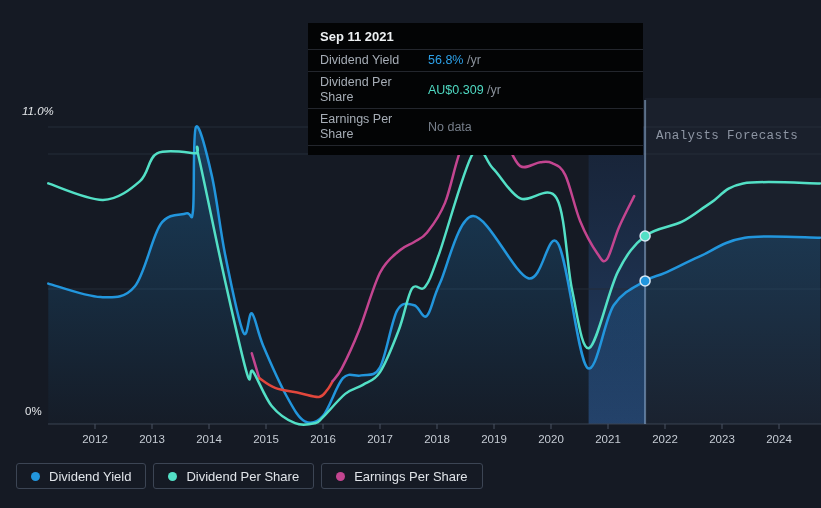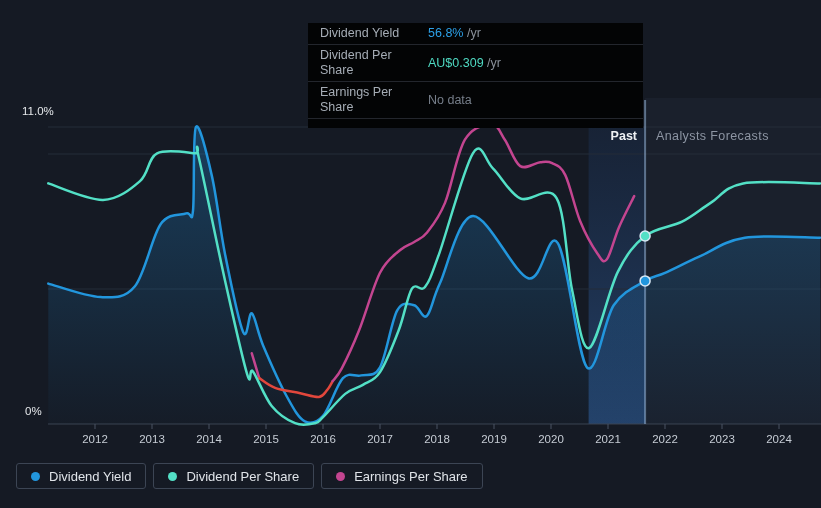--- a/index.html
+++ b/index.html
@@ -2,24 +2,24 @@
 <html><head>
 <meta charset="utf-8">
 <style>
   html,body{margin:0;padding:0;background:#10141c;}
   .page{
     position:relative;width:821px;height:508px;background:#151a24;
     overflow:hidden;font-family:"Liberation Sans",sans-serif;
   }
   svg text{font-family:"Liberation Sans",sans-serif;}
   .y-label{position:absolute;left:22px;color:#e4e7ea;font-size:11.5px;}
-  .y-label.top{top:105px;}
+  .y-label.top{top:105px;font-style:italic;}
   .y-label.bottom{top:405px;left:25px;}
   .past-label{position:absolute;top:129px;right:184px;color:#eef1f4;font-size:12.5px;font-weight:bold;}
-  .forecast-label{position:absolute;top:129px;left:656px;color:#8d95a3;font-size:12.5px;letter-spacing:.4px;}
+  .forecast-label{position:absolute;top:129px;left:656px;color:#8d95a3;font-size:12.5px;letter-spacing:.4px;font-family:Liberation Mono, monospace;}
   .chart-svg{position:absolute;left:0;top:0;}
   .tooltip{
     position:absolute;left:308px;top:23px;width:335px;background:#030405;
     box-sizing:border-box;padding-bottom:9px;z-index:5;
   }
   .tt-title{padding:6px 12px 5px;font-size:13px;font-weight:bold;color:#eef1f3;border-bottom:1px solid #23262d;}
   .tt-row{display:flex;align-items:center;padding:3px 12px;border-bottom:1px solid #23262d;font-size:12.5px;line-height:15px;}
   .tt-label{flex:0 0 108px;color:#a6adb6;}
   .tt-value .sfx{color:#8a919b;white-space:pre;text-align:center;}
   .legend{position:absolute;left:16px;top:463px;display:flex;gap:7px;}
@@ -88,20 +88,21 @@
       <line x1="779.0" y1="424" x2="779.0" y2="429" stroke="#4a5362" stroke-width="1"></line>
       <text x="779.0" y="443" text-anchor="middle" font-size="11.5" fill="#c6ccd4">2024</text>
     </svg>
 
   <div class="y-label top">11.0%</div>
   <div class="y-label bottom">0%</div>
   <div class="past-label">Past</div>
   <div class="forecast-label">Analysts Forecasts</div>
 
   <div class="tooltip">
+    <div class="tt-title">Sep 11 2021</div>
     <div class="tt-row">
       <span class="tt-label">Dividend Yield</span>
       <span class="tt-value"><span class="v" style="color: rgb(45, 161, 232);">56.8%</span><span class="sfx"> /yr</span></span>
     </div>
     <div class="tt-row">
       <span class="tt-label">Dividend Per Share</span>
       <span class="tt-value"><span class="v" style="color: rgb(79, 217, 194);">AU$0.309</span><span class="sfx"> /yr</span></span>
     </div>
     <div class="tt-row">
       <span class="tt-label">Earnings Per Share</span>

